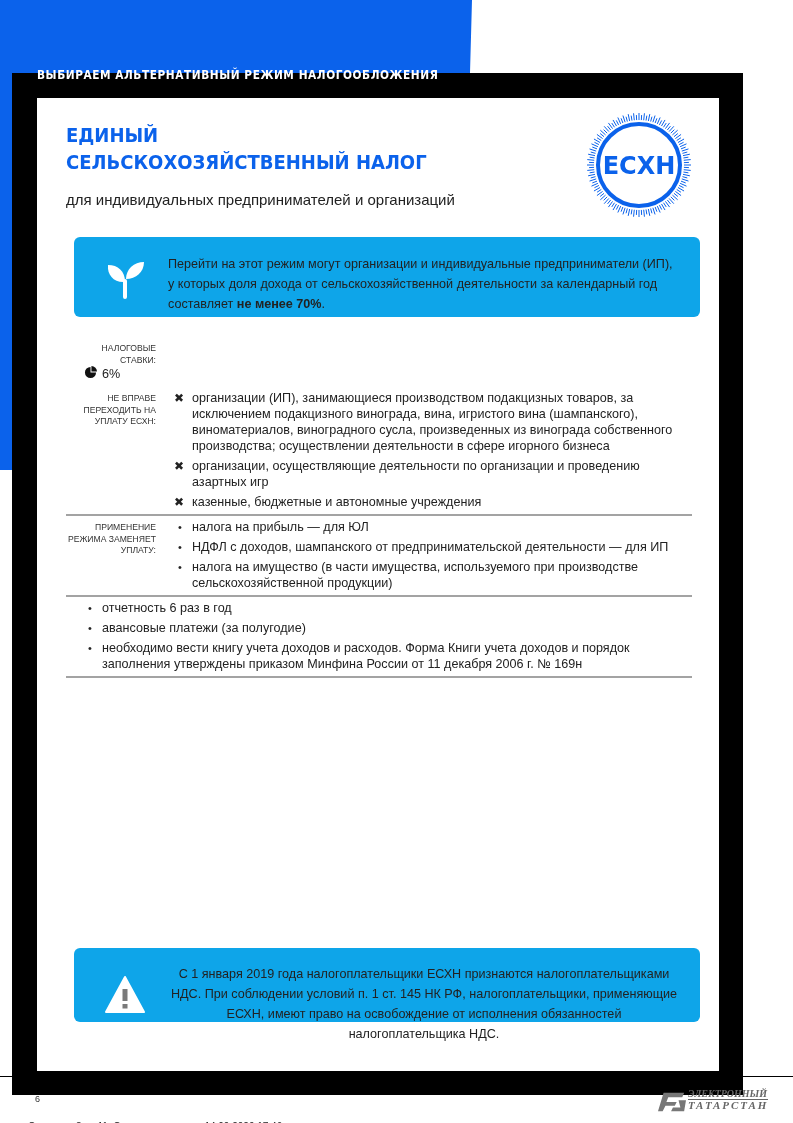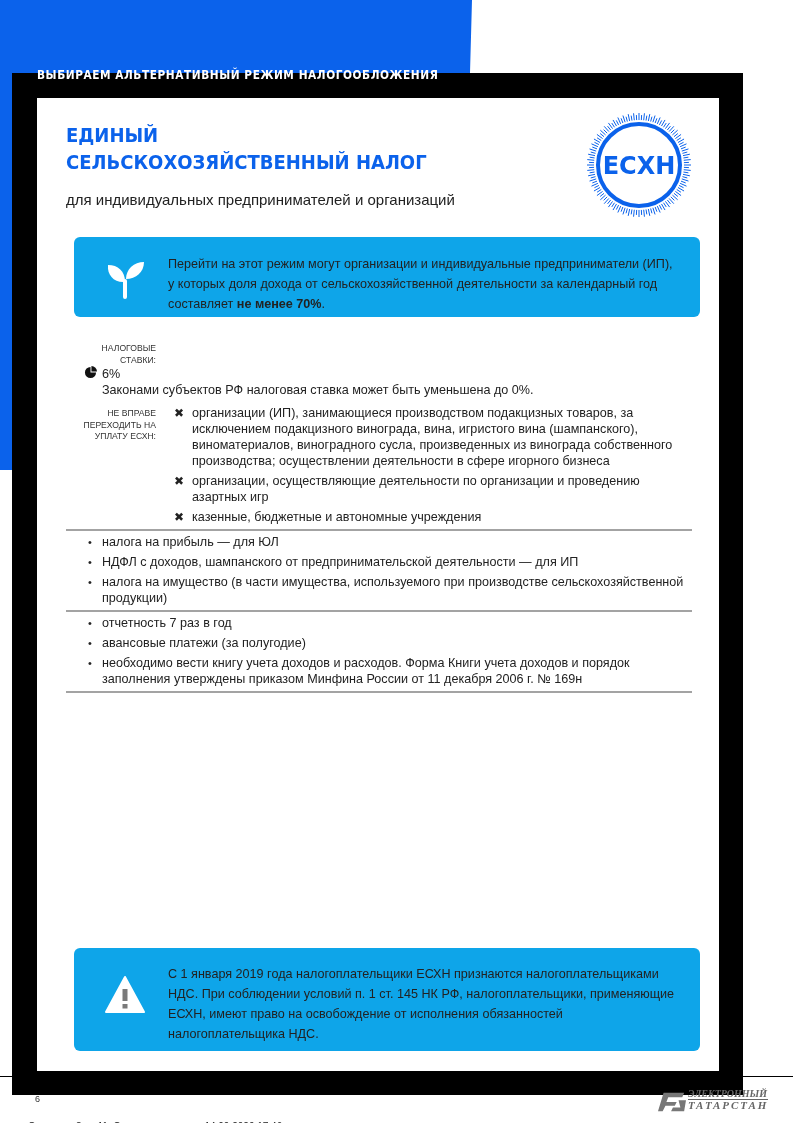--- a/index.html
+++ b/index.html
@@ -8,21 +8,21 @@
   .black-frame { position:absolute; left:12px; top:73px; width:731px; height:1022px; background:#000; }
   .black-frame2 { position:absolute; left:12px; top:1075px; width:635px; height:20px; background:#000; }
   .section-header { position:absolute; left:37px; top:68px; color:#fff; font-family:"DejaVu Sans", sans-serif; font-weight:bold; font-size:11.5px; letter-spacing:0.6px; transform:scaleX(0.92); transform-origin:left; }
   .page { position:absolute; left:37px; top:98px; width:682px; height:973px; background:#fff; }
   .title { position:absolute; left:66px; top:122px; color:#0b62eb; font-family:"DejaVu Sans", sans-serif; font-weight:bold; font-size:20px; line-height:27px; transform:scaleX(0.9); transform-origin:left; }
   .subtitle { position:absolute; left:66px; top:183px; color:#222; font-size:15px;margin-top:8px; }
   .badge { position:absolute; left:584px; top:110px; width:110px; height:110px; }
   .badge svg { width:110px; height:110px; }
   .info-box { position:absolute; left:74px; background:#0ea5e9; border-radius:6px; color:#222; font-size:12.6px; line-height:20px; }
   .info-box1 { top:237px; width:626px; height:80px; }
-  .info-box2 { top:948px; width:626px; height:103px; }
+  .info-box2 { top:948px; width:626px; height:74px;text-align:center; }
   .info-box .icon { position:absolute; left:30px; width:42px; height:42px; }
   .info-box1 .icon { top:20px; }
   .info-box2 .icon { top:26px; }
   .info-box .text { position:absolute; left:94px; right:20px; }
   .info-box1 .text { top:17px; }
   .info-box2 .text { top:16px; }
   .info-box b { font-weight:bold; }
   .rows { position:absolute; left:66px; top:337px; width:626px; }
   .row { display:flex; border-bottom:2px solid #a3a3a3; padding:3px 0 4px 0; }
   .row.no-border { border-bottom:none;flex-direction:column; }
@@ -203,21 +203,20 @@
     <div class="items">
       <div class="item">
         <span class="marker">
           <svg viewBox="0 0 14 14" width="13" height="13">
               <path d="M7 1 A6 6 0 1 0 13 7 L7 7 Z" fill="#111"></path>
               <path d="M8 0 A6 6 0 0 1 14 6 L8 6 Z" fill="#111"></path>
             </svg>
         </span>
         <div>
           <div>6%</div>
-          <div>Законами субъектов РФ налоговая ставка может быть уменьшена до 0%.</div>
         </div>
       </div>
     </div>
   </div>
   <div class="row">
     <div class="label">Не вправе переходить на уплату ЕСХН:</div>
     <div class="items">
       <div class="item">
           <span class="marker">✖</span>
           <span>организации (ИП), занимающиеся производством подакцизных товаров, за исключением подакцизного винограда, вина, игристого вина (шампанского), виноматериалов, виноградного сусла, произведенных из винограда собственного производства; осуществлении деятельности в сфере игорного бизнеса</span>
@@ -226,40 +225,41 @@
           <span class="marker">✖</span>
           <span>организации, осуществляющие деятельности по организации и проведению азартных игр</span>
         </div>
       <div class="item">
           <span class="marker">✖</span>
           <span>казенные, бюджетные и автономные учреждения</span>
         </div>
     </div>
   </div>
   <div class="row">
+    <div class="label">Применение режима заменяет уплату:</div>
     <div class="items">
       <div class="item">
           <span class="marker bullet">•</span>
           <span>налога на прибыль — для ЮЛ</span>
         </div>
       <div class="item">
           <span class="marker bullet">•</span>
           <span>НДФЛ с доходов, шампанского от предпринимательской деятельности — для ИП</span>
         </div>
       <div class="item">
           <span class="marker bullet">•</span>
           <span>налога на имущество (в части имущества, используемого при производстве сельскохозяйственной продукции)</span>
         </div>
     </div>
   </div>
   <div class="row">
     <div class="items">
       <div class="item">
           <span class="marker bullet">•</span>
-          <span>отчетность 7 раз в год</span>
+          <span>отчетность 6 раз в год</span>
         </div>
       <div class="item">
           <span class="marker bullet">•</span>
           <span>авансовые платежи (за полугодие)</span>
         </div>
       <div class="item">
           <span class="marker bullet">•</span>
           <span>необходимо вести книгу учета доходов и расходов. Форма Книги учета доходов и порядок заполнения утверждены приказом Минфина России от 11 декабря 2006 г. № 169н</span>
         </div>
     </div>

